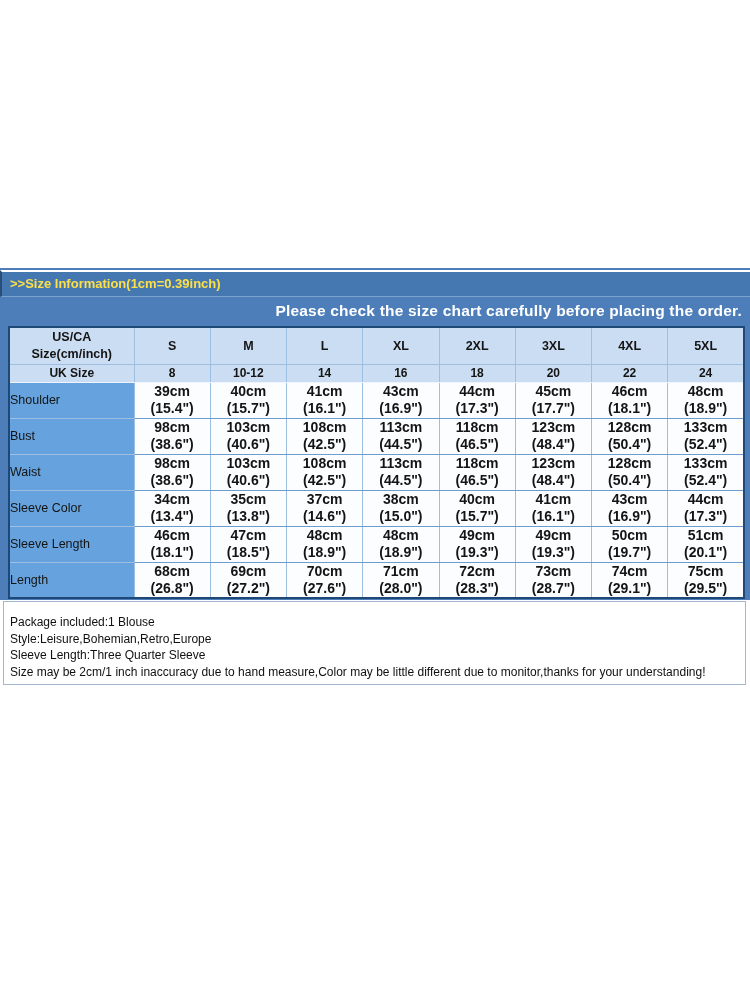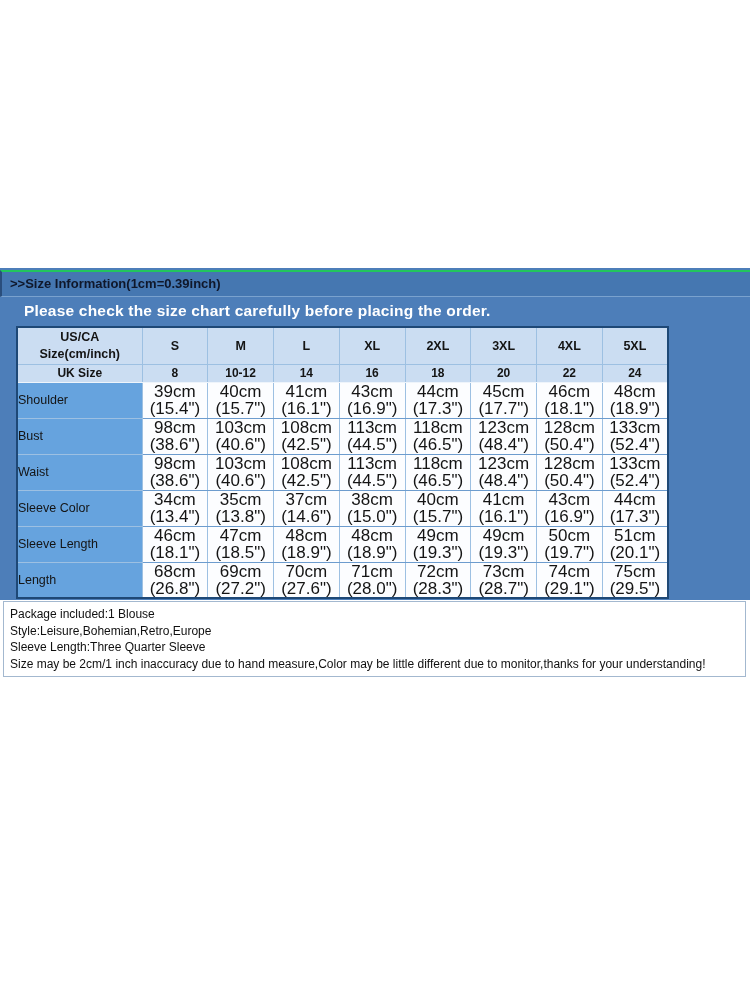--- a/index.html
+++ b/index.html
@@ -11,34 +11,34 @@
   }
   .top-spacer { height: 268px; background: #ffffff; }
 
   .blue-panel {
     background: var(--panel-blue, #4d7eb9);
     padding-top: 2px;
     padding-bottom: 1px;
   }
   .title-band {
     background: var(--band-blue, #4577b1);
-    border-top: 2px solid #22c55e;
+    border-top: 2px solid #ffffff;
     border-left: 2px solid #2a4e7c;
     border-bottom: 1px solid #7aa2ce;
-    color: #0f172a; font-weight: bold; font-size: 13px;
+    color: #fde047; font-weight: bold; font-size: 13px;
     padding: 4px 12px 5px 8px;
   }
   .subtitle {
     color: #ffffff; font-weight: bold; font-size: 15.5px;
-    padding: 5px 8px 6px 24px; letter-spacing: 0.2px;
+    padding: 5px 8px 6px 24px; letter-spacing: 0.2px; text-align: right;
   }
 
   table.size-chart {
     border-collapse: collapse; table-layout: fixed;
-    width: 653px; margin-left: 16px;
+    width: 737px; margin-left: 8px;
     border: 2px solid var(--outer-border, #1e4876);
   }
   .size-chart th, .size-chart td {
     border: 1px solid var(--grid-border, #9dc0e2);
     text-align: center; vertical-align: middle;
     font-size: 12px; color: #141414;
   }
   tr.size-header-row th {
     background: var(--header-light-blue, #cbddf2);
     height: 37px; font-weight: bold; font-size: 12.5px;
@@ -49,30 +49,30 @@
     height: 18px; font-weight: bold;
     border-top-color: #eef4fb; border-bottom-color: #eef4fb;
   }
   tr.meas-row th {
     background: var(--row-label-blue, #66a3de);
     font-weight: normal; text-align: left; 
     font-size: 12.5px;
   }
   tr.meas-row td {
     background: var(--cell-white, #fcfdff);
-    height: 36px; font-size: 17px;
-    border-top-color: #6d9cce; border-bottom-color: #6d9cce;
+    height: 36px; font-size: 14px;
+    border-top-color: #6d9cce; border-bottom-color: #6d9cce; font-weight: bold;
   }
   tr.meas-row td .cm-line, tr.meas-row td .inch-line { line-height: 17px; }
 
   .details-box {
     margin: 1px 4px 0 3px;
     border: 1px solid #a3b8cf;
     background: #ffffff;
-    padding: 4px 6px 4px 6px;
+    padding: 12px 6px 4px 6px;
     overflow: hidden;
   }
   .detail-line {
     font-size: 12px; line-height: 16.6px;
     white-space: nowrap; color: #101010;
   }
 </style>
 </head>
 <body>
 

